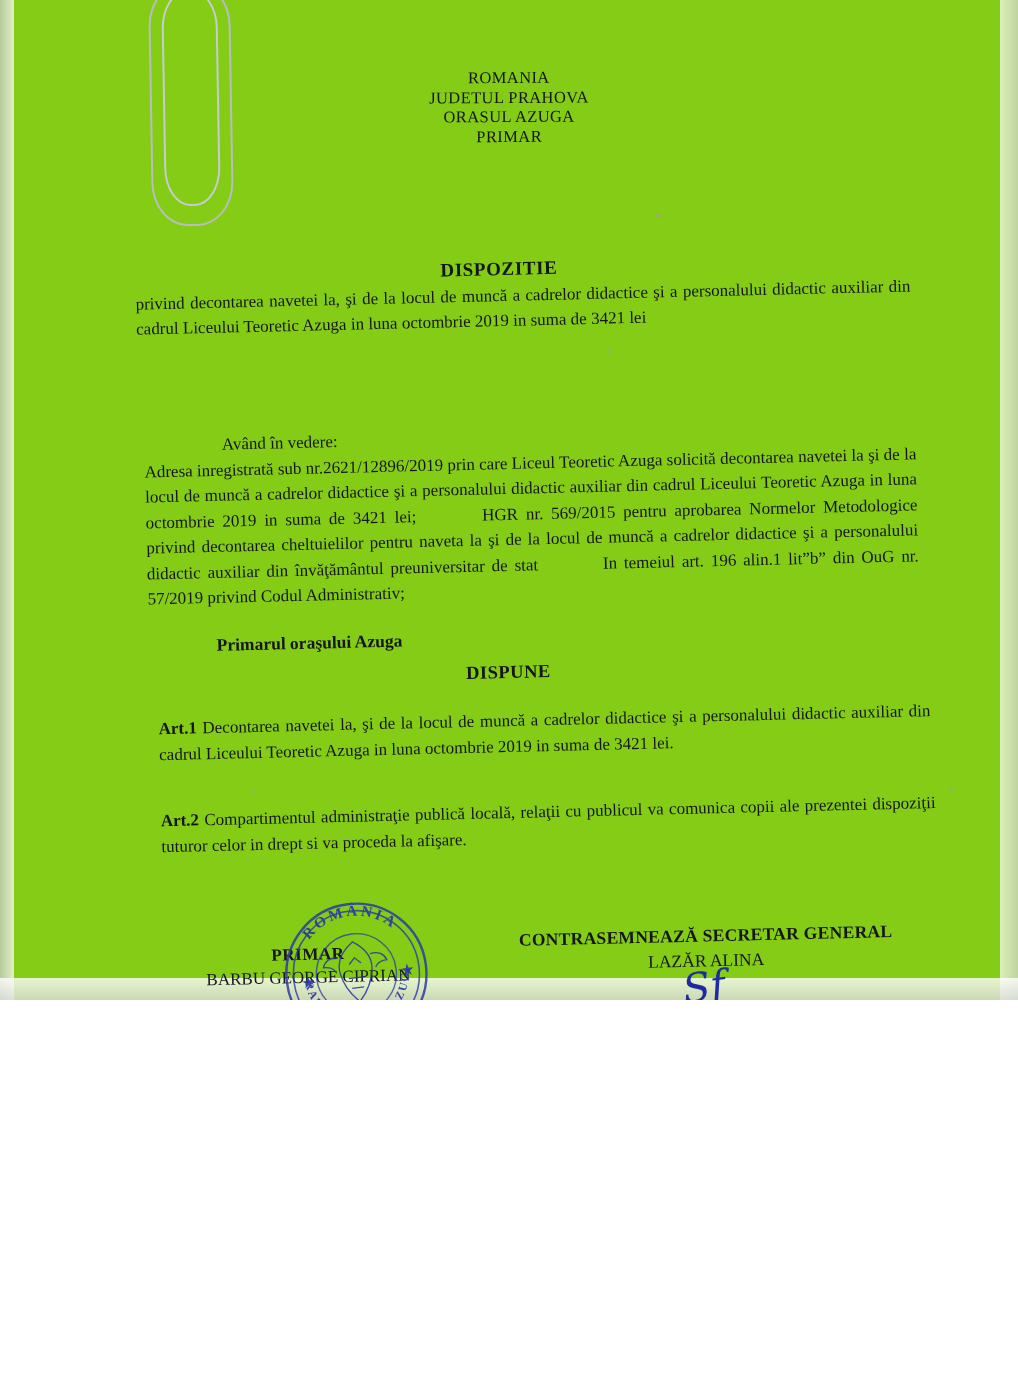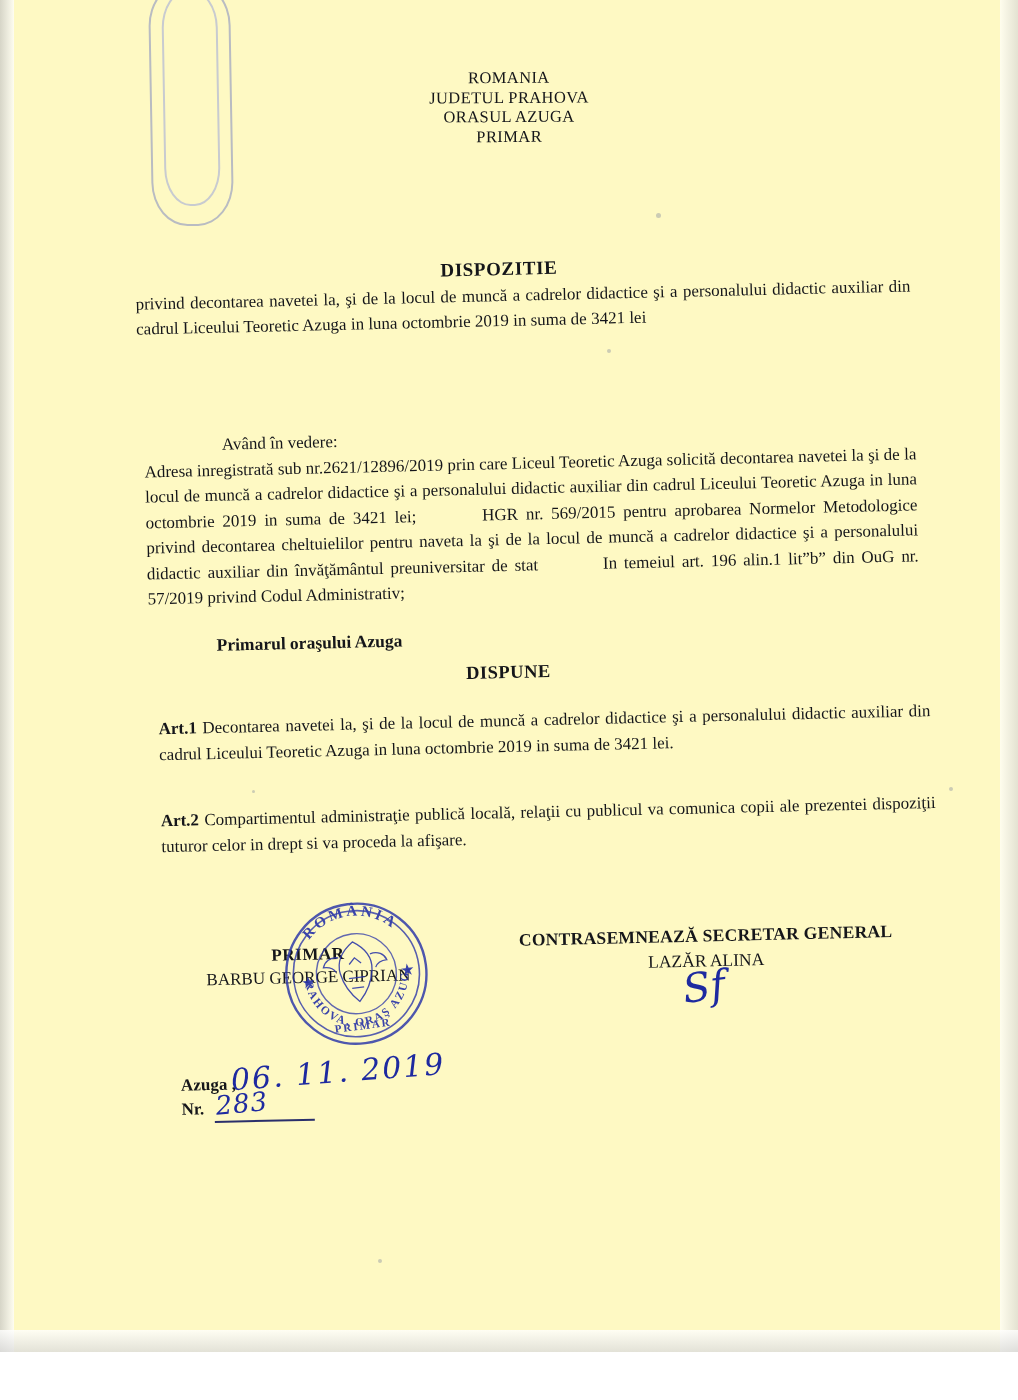--- a/index.html
+++ b/index.html
@@ -3,22 +3,22 @@
 <meta charset="utf-8">
 <style>
   html, body {
     margin: 0;
     padding: 0;
     background: #ffffff;
   }
   #page {
     position: relative;
     width: 1018px;
-    height: 1352px;
-    background: #fef9c3;
+    height: 1000px;
+    background: #84cc16;
     overflow: hidden;
     font-family: "Liberation Serif", serif;
     color: #15161a;
     text-decoration: underline;
   }
   
   .scan-edge-left {
     position: absolute;
     left: 0; top: 0;
     width: 14px; height: 1400px;

